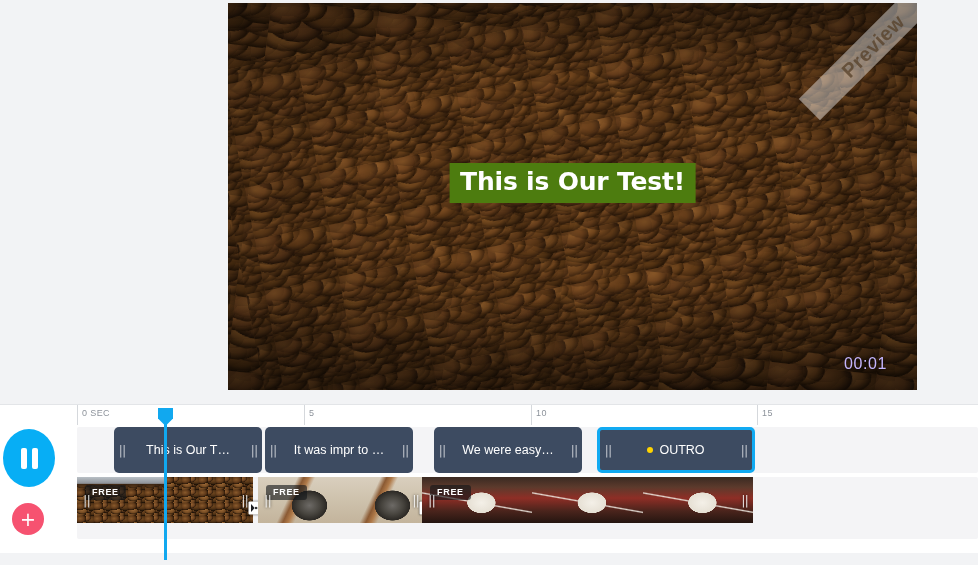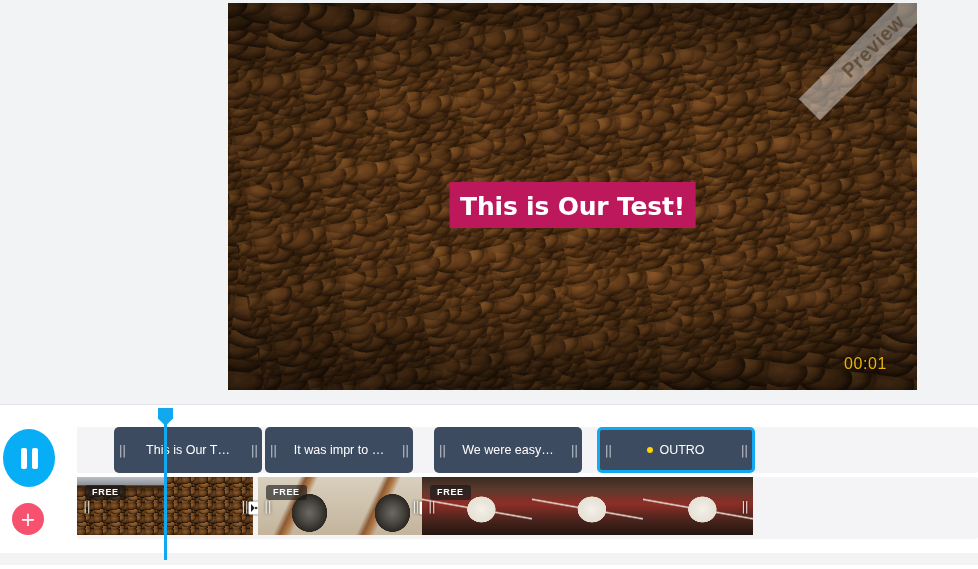--- a/index.html
+++ b/index.html
@@ -91,37 +91,37 @@
     pointer-events: none;
   }
   #watermark-ribbon span {
     font-family: "Liberation Sans", sans-serif;
     font-size: 20px; font-weight: 700; letter-spacing: .5px;
     color: rgba(88,66,44,.78);
   }
 
   
   #title-overlay {
-    position: absolute; left: 50%; top: 179px;
+    position: absolute; left: 50%; top: 160px;
     transform: translateX(-50%);
-    background: #be185d;
-    padding: 10px 11px 7px 11px;
+    background: #4d7c0f;
+    padding: 4px 11px 7px 11px;
     white-space: nowrap;
   }
   #title-overlay span {
     font-family: "DejaVu Sans", sans-serif;
     font-size: 25px; font-weight: 700; color: #ffffff;
     letter-spacing: -.2px;
   }
 
   
   #timecode {
     position: absolute; right: 30px; bottom: 17px;
     font-family: "Liberation Sans", sans-serif;
-    font-size: 16px; color: #eab308;
+    font-size: 16px; color: #c4b5fd;
     letter-spacing: .6px;
     text-shadow: 0 1px 3px rgba(0,0,0,.6);
   }
 
   
   #timeline {
     position: absolute; left: 0; top: 404px; width: 978px; height: 165px;
     background: #ffffff;
     border-top: 1px solid #e3e5e8;
   }
@@ -183,21 +183,21 @@
     display: inline-block;
     width: 6px; height: 6px; border-radius: 50%;
     background: #ffd400;
     margin-right: 6px;
     vertical-align: middle;
     position: relative; top: -1px;
   }
 
   
   .media-clip {
-    position: absolute; top: 0; height: 58px;
+    position: absolute; top: 0; height: 46px;
     overflow: hidden;
     background: #2a1a0c;
   }
   .media-clip .film { position: absolute; inset: 0; display: flex; }
   .media-clip .frame { flex: 1 1 0; height: 100%; }
 
   
   .th-beans {
     background-color: #3a2411;
     background-image:
@@ -320,20 +320,26 @@
     <div id="title-overlay">
       <span>This is Our Test!</span>
     </div>
 
     <div id="timecode">00:01</div>
   </div>
 </div>
 
 <div id="timeline">
 
+  <div id="ruler">
+      <div class="tick" style="left: 77px;">0 SEC</div>
+      <div class="tick" style="left: 304px;">5</div>
+      <div class="tick" style="left: 531px;">10</div>
+      <div class="tick" style="left: 757px;">15</div>
+    </div>
 
   <div class="track" id="track-text">
       <div class="text-clip" style="left: 37px; width: 148px;">
         <span class="grip">||</span>
         <span class="clip-label">This is Our T…</span>
         <span class="grip">||</span>
       </div>
       <div class="text-clip" style="left: 188px; width: 148px;">
         <span class="grip">||</span>
         <span class="clip-label">It was impr to …</span>

